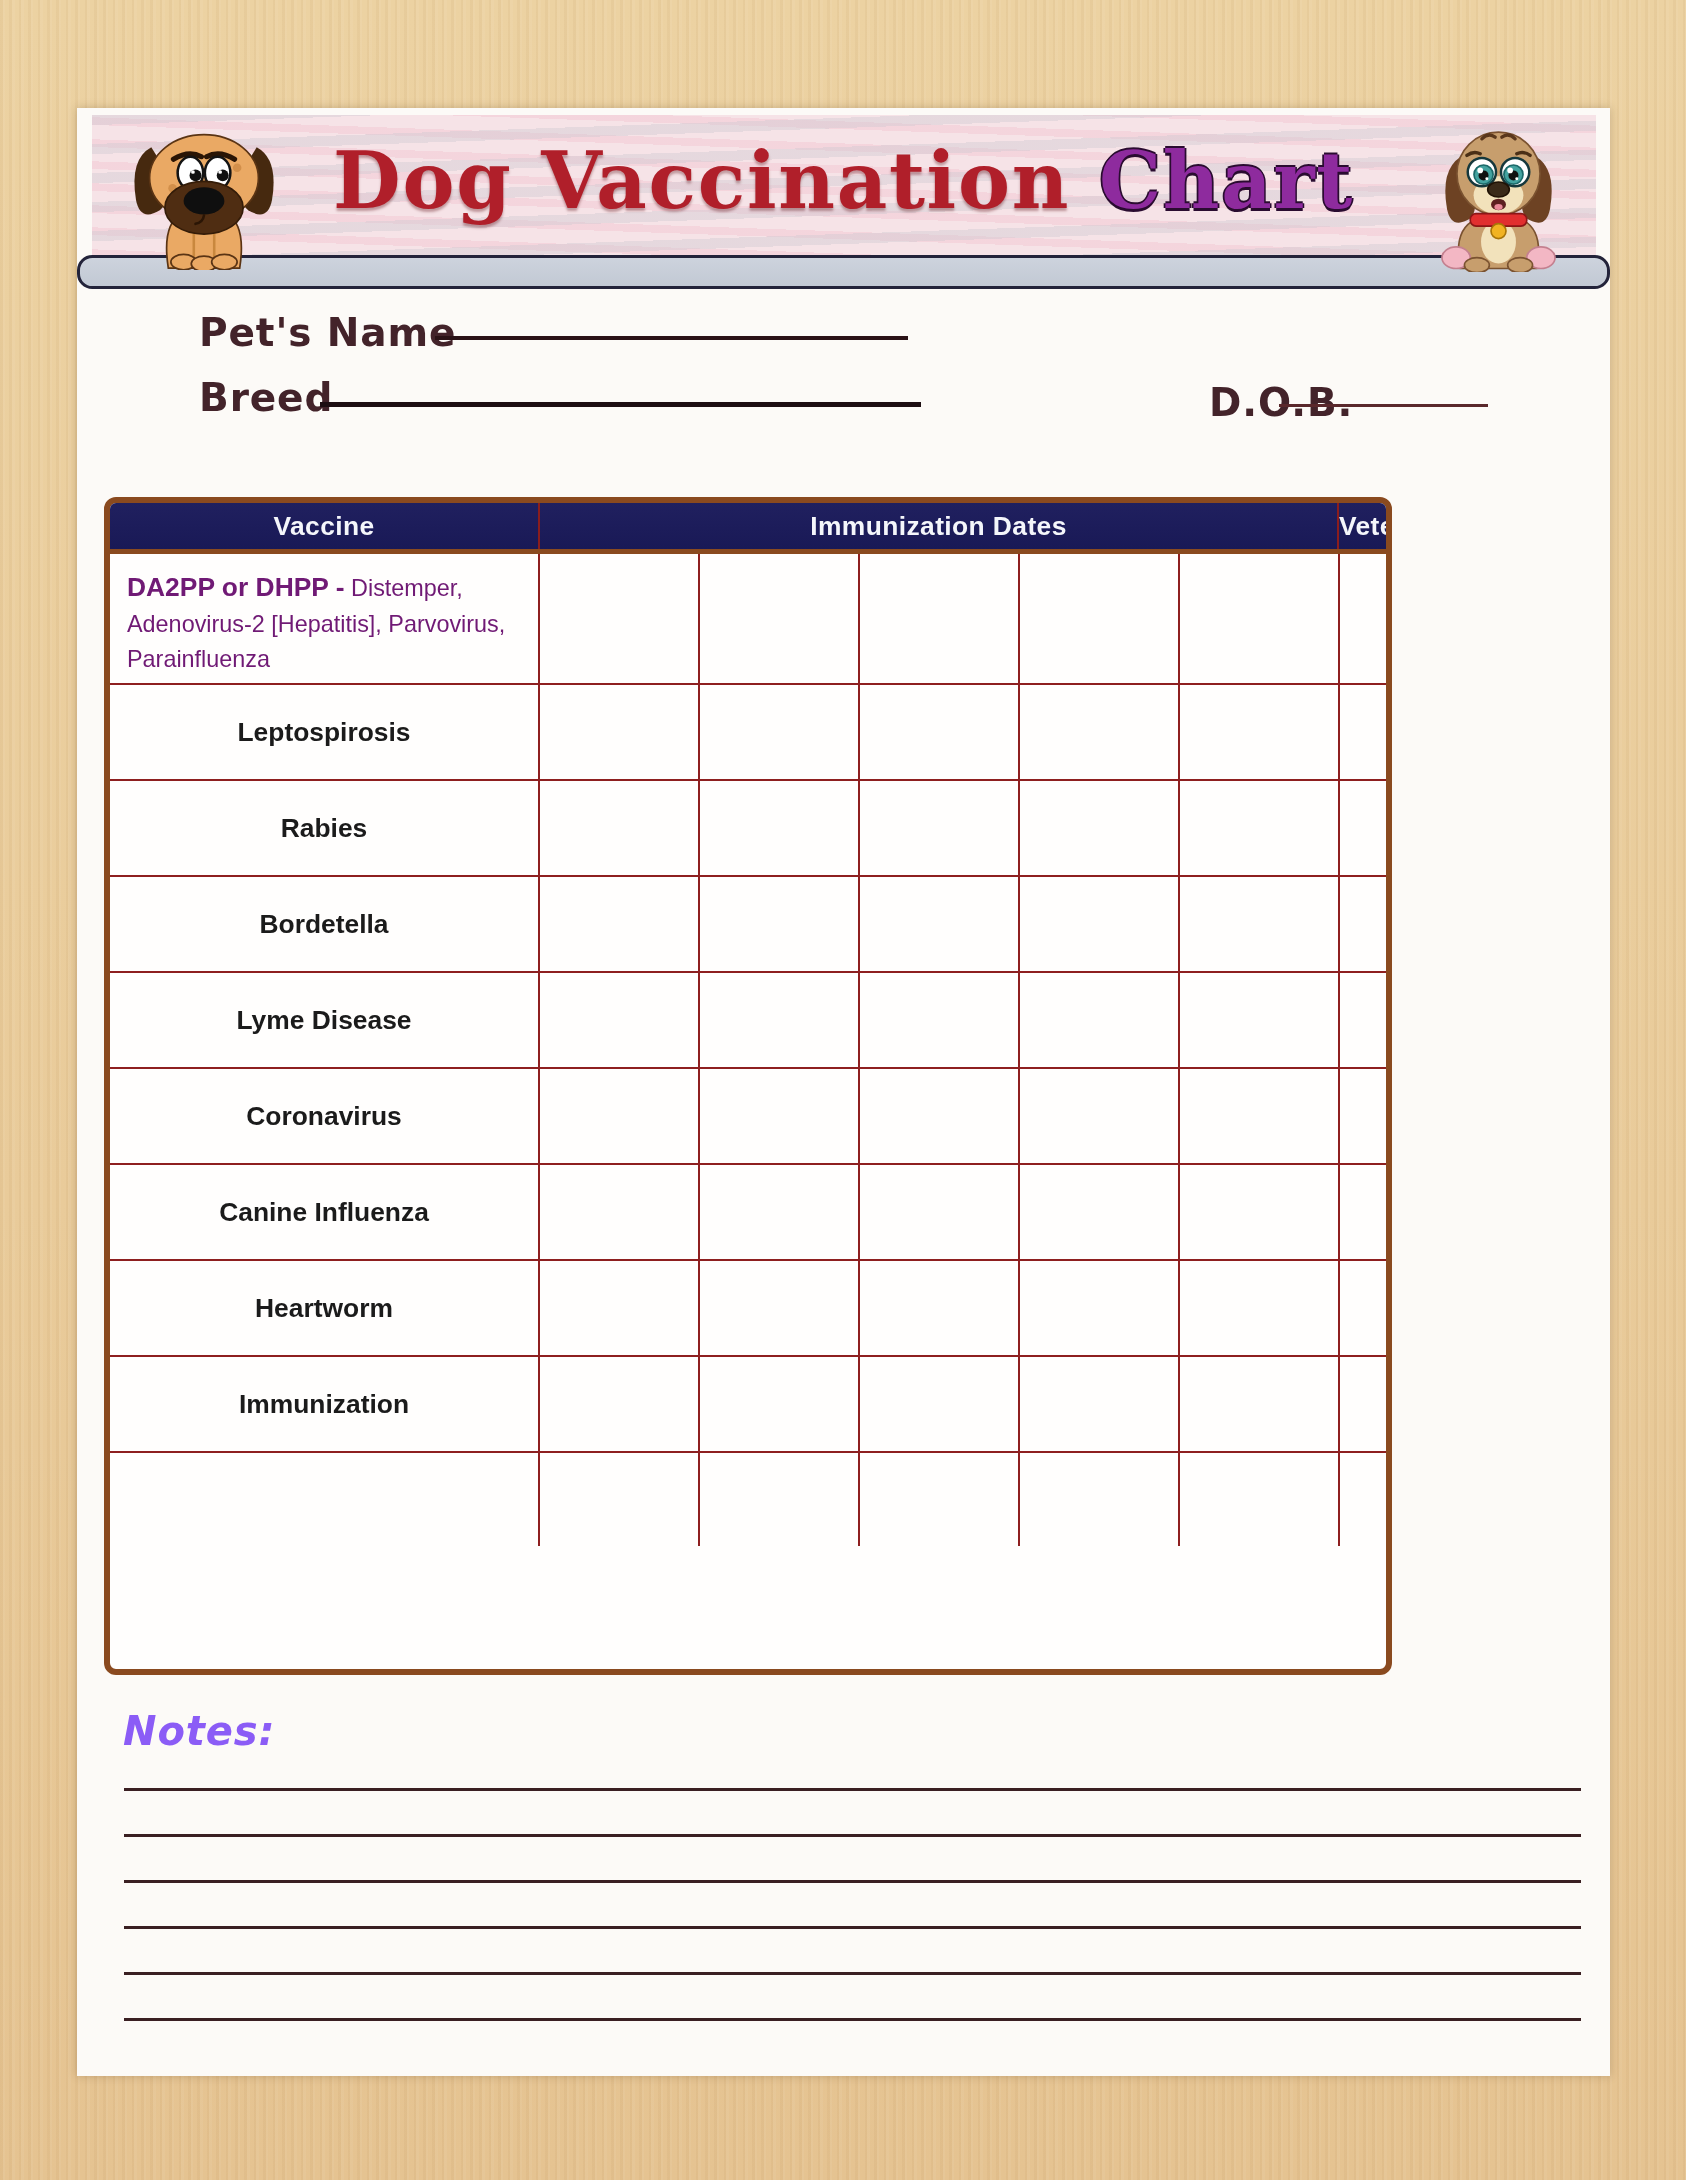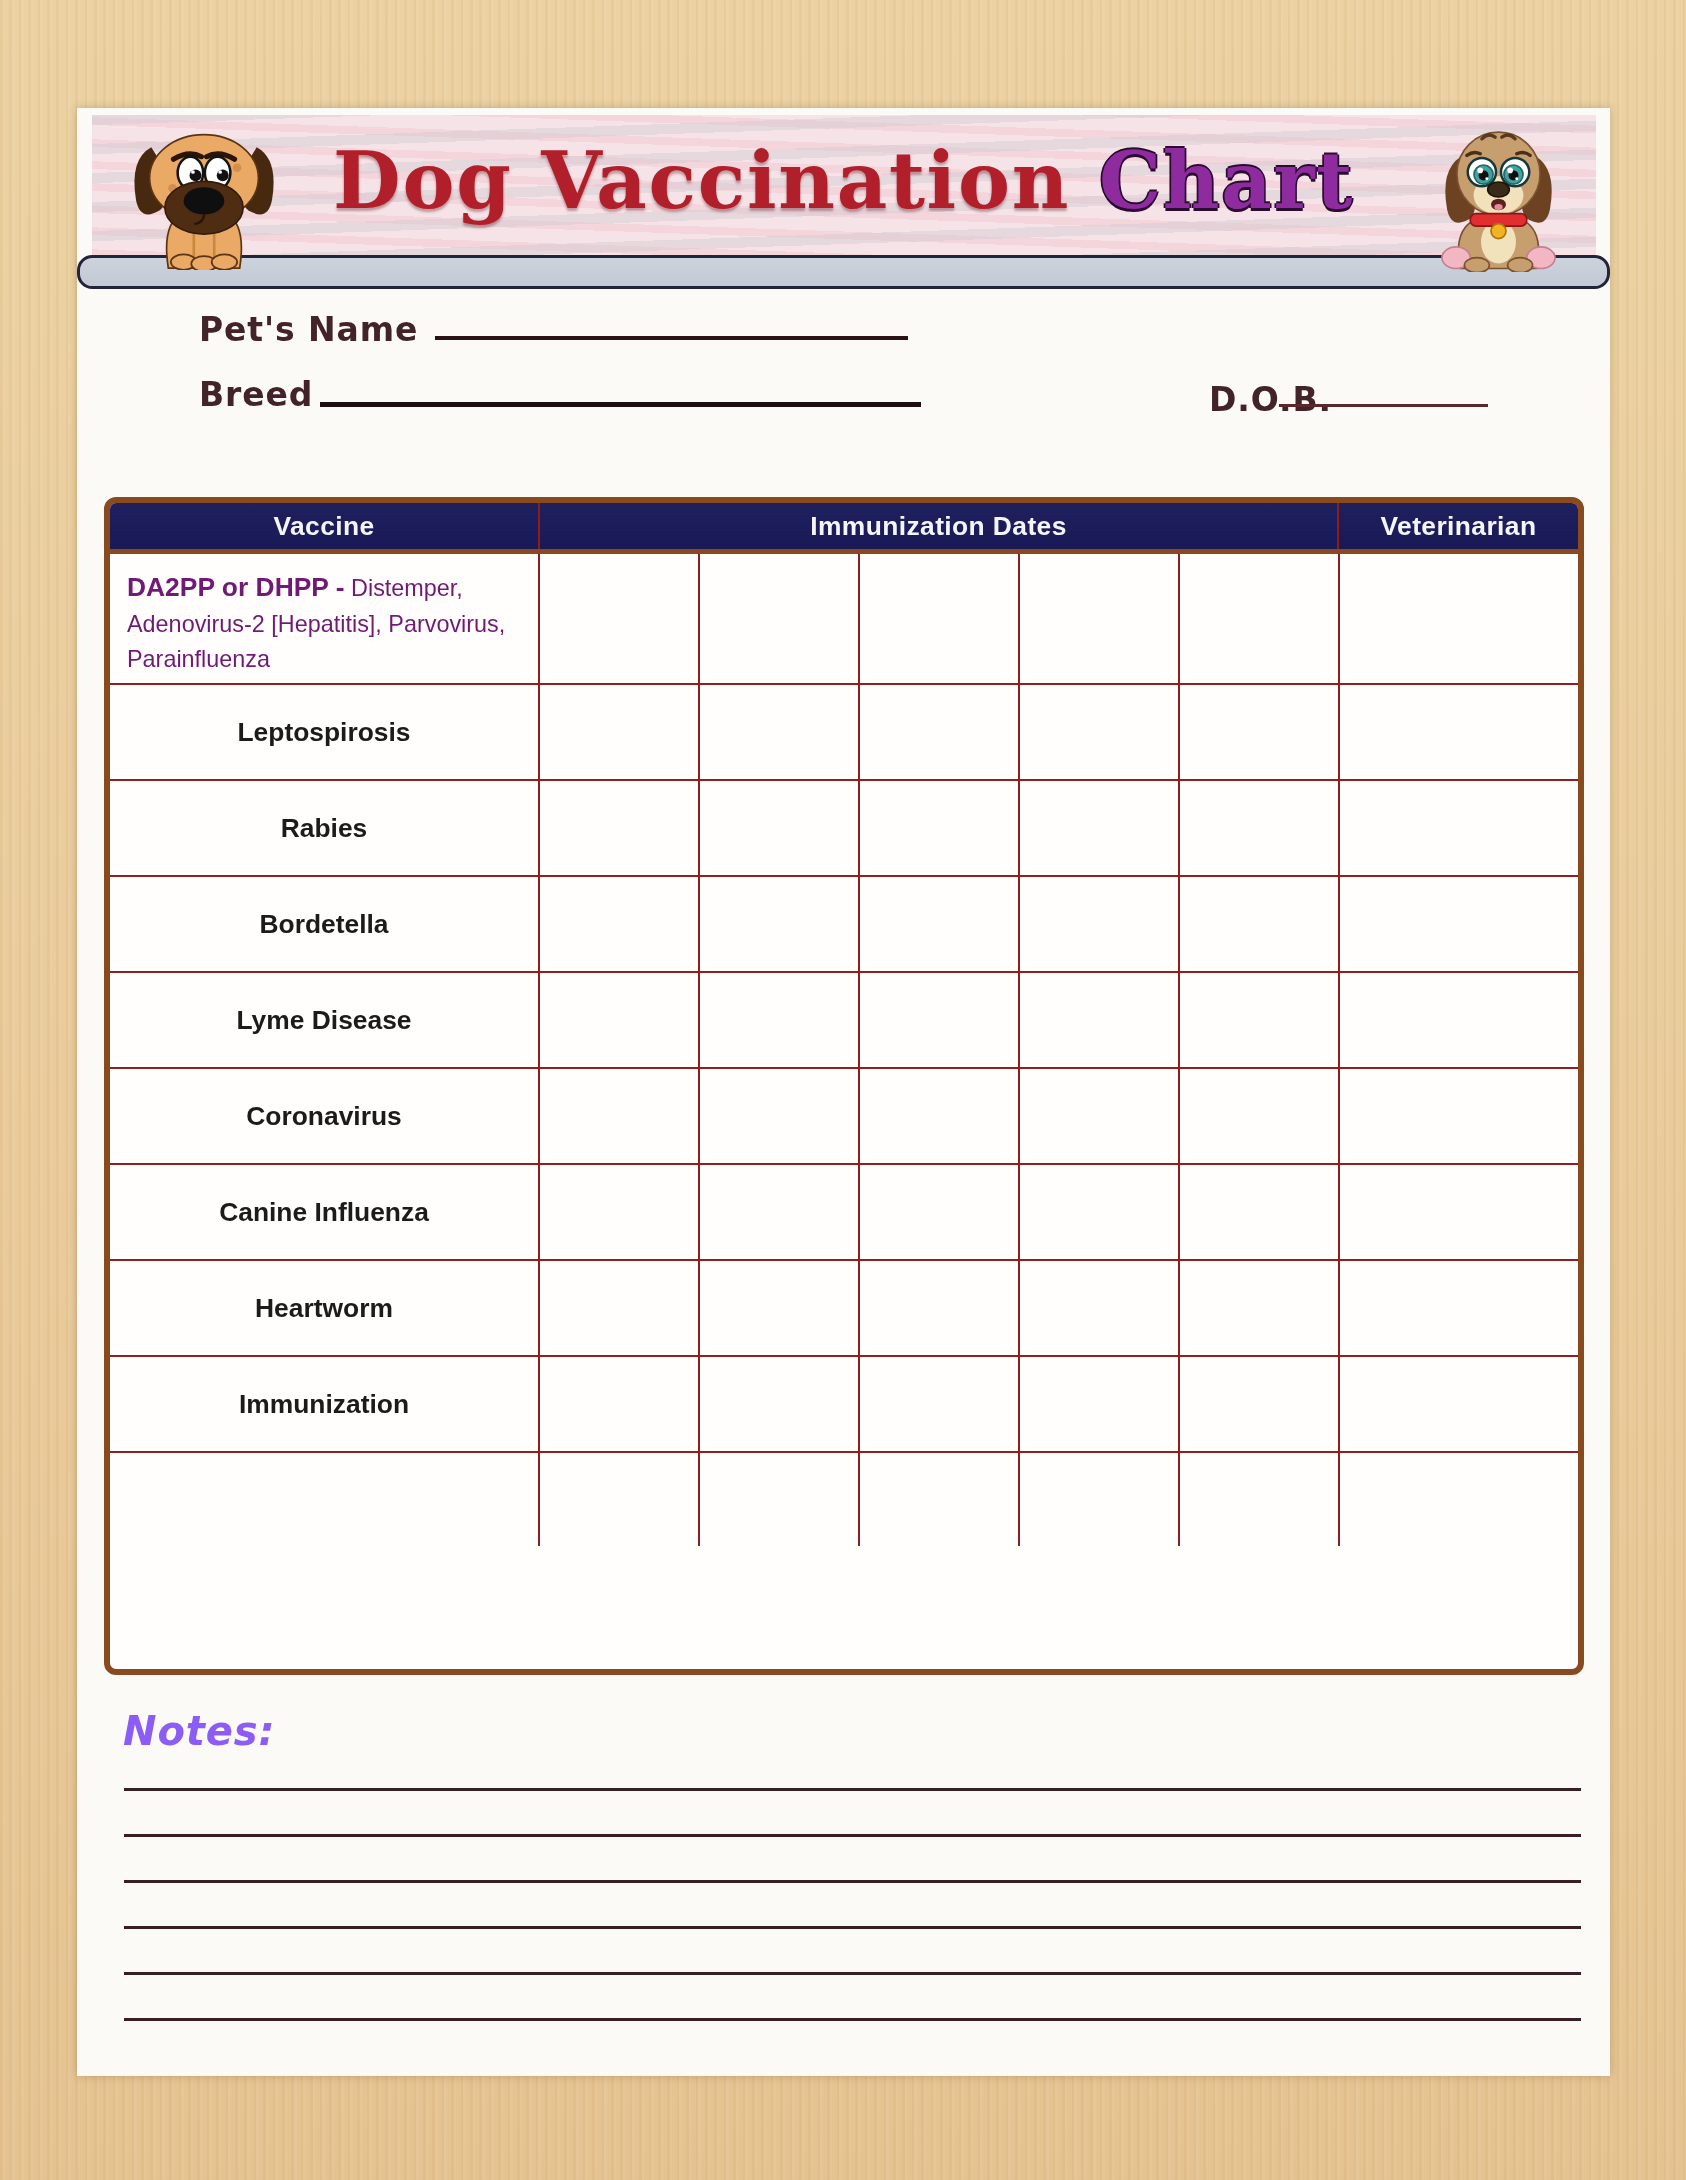--- a/index.html
+++ b/index.html
@@ -37,30 +37,30 @@
     font-family:"DejaVu Serif", serif;font-weight:bold;font-size:78px;line-height:1;
     letter-spacing:1.7px;white-space:nowrap;
   }
   .title .main{color:#b01f2a;text-shadow:0 3.4px 2.6px rgba(90,10,15,0.35);}
   .title .accent{color:#8e2b9e;text-shadow:-1.7px 0 0 #2a0c30,1.7px 0 0 #2a0c30,0 -1.7px 0 #2a0c30,0 2.6px 0 #2a0c30;}
   .dog{position:absolute;}
   .dog-left{left:42px;top:17px;}
   .dog-right{left:1355px;top:13.6px;}
   
   .flabel{
-    position:absolute;color:#43232a;font-weight:bold;font-size:33px;
+    position:absolute;color:#43232a;font-weight:bold;font-size:39px;
     font-family:"DejaVu Sans", sans-serif;letter-spacing:0.9px;white-space:nowrap;
   }
   .fline{position:absolute;height:0;border-bottom:4.3px solid #2a1216;}
   .line-pet{left:358px;top:228px;width:473px;}
   .line-breed{left:243px;top:294px;width:601px;border-bottom-color:#1d0e12;border-bottom-width:5.1px;}
   .line-dob{left:1202px;top:296px;width:209px;border-bottom-width:3.4px;border-bottom-color:#5a282c;}
   
   .vax-table{
-    position:absolute;left:27px;top:389px;width:1480px;height:1178px;
+    position:absolute;left:27px;top:389px;width:1288px;height:1178px;
     box-sizing:border-box;border:6px solid #8a4a1f;border-radius:12px;
     overflow:hidden;background:#fffefd;
   }
   .thead{
     display:grid;grid-template-columns:428px 799px 1fr;height:46px;
     background:linear-gradient(180deg,#20205f,#191956);
     border-bottom:5.1px solid #8a4a1f;box-sizing:content-box;
   }
   .hcell{
     display:flex;align-items:center;justify-content:center;

